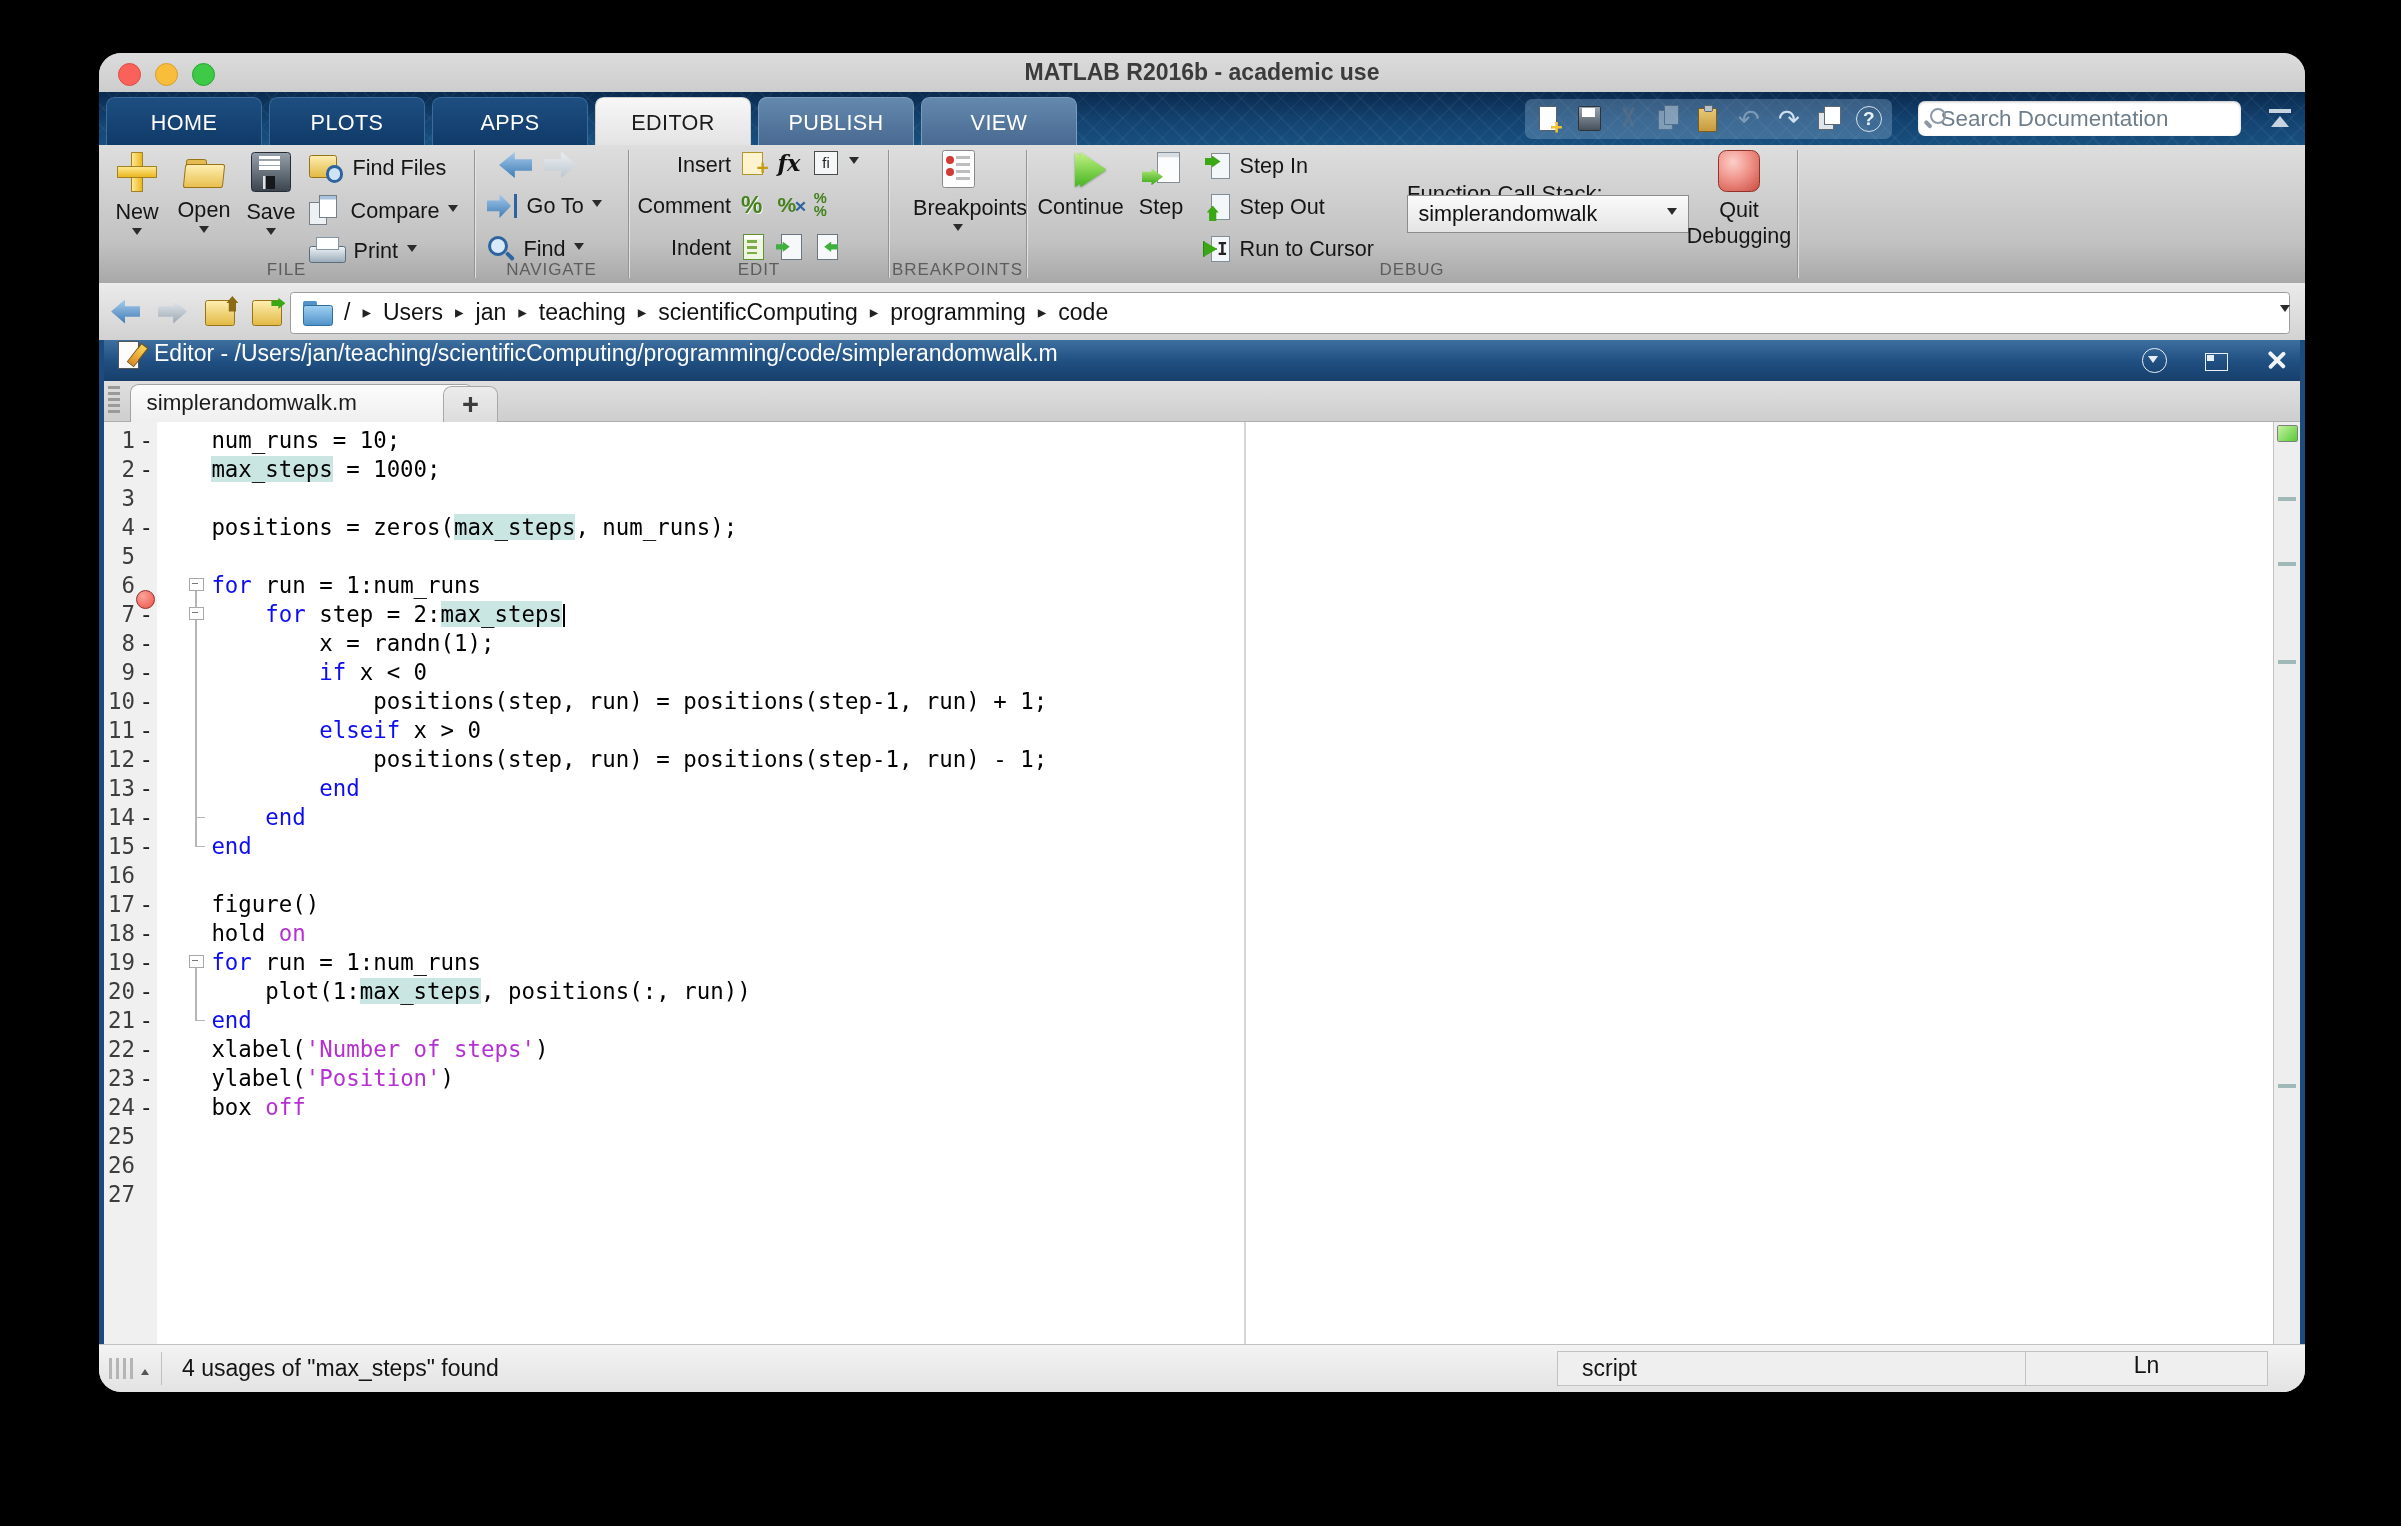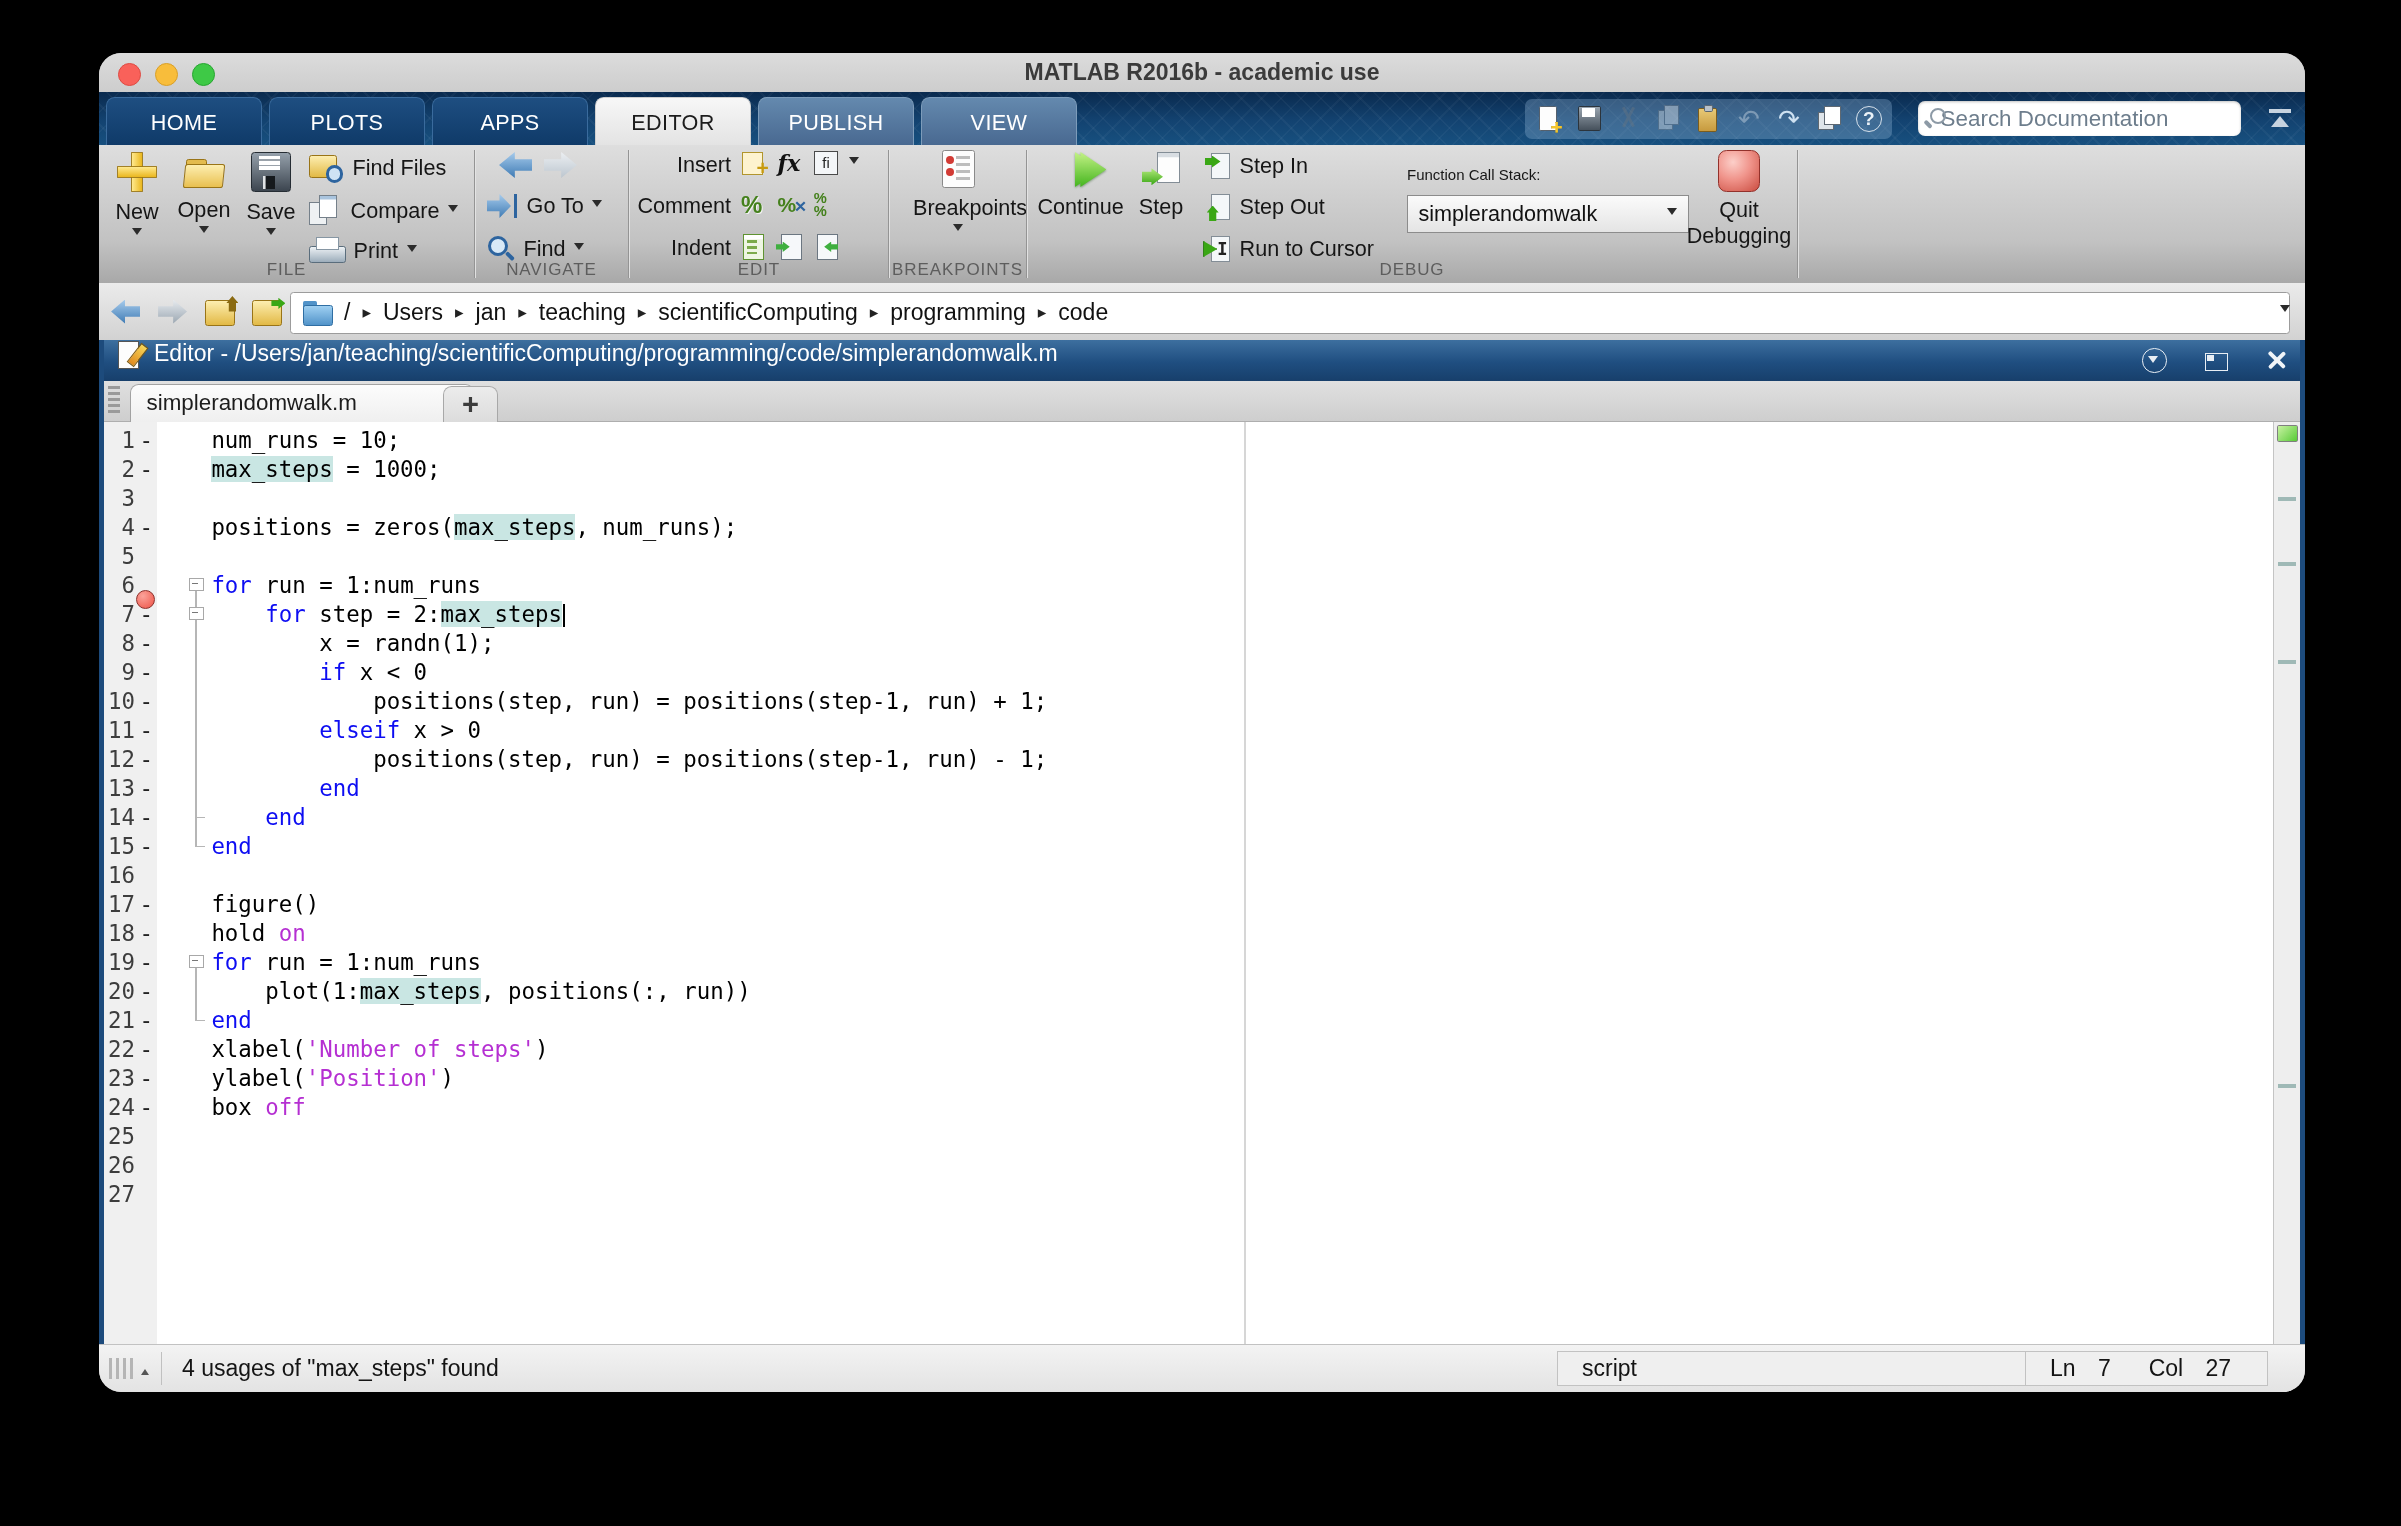--- a/index.html
+++ b/index.html
@@ -224,21 +224,21 @@
   .statusbar{position:absolute;left:0;bottom:0;width:100%;height:47px;background:linear-gradient(#f3f3f3,#e3e3e3);
     border-top:0.9px solid #c2c2c2;font-size:23px;color:#141414;}
   .sgrip{position:absolute;left:10.4px;top:13px;width:26px;height:21px;
     background:repeating-linear-gradient(90deg,#b5b5b5 0 3.5px,transparent 3.5px 7px);}
   .sgrip::after{content:'';position:absolute;right:-14px;top:7px;width:0;height:0;border:4.3px solid transparent;border-bottom:6px solid #555;}
   .sdiv{position:absolute;left:62px;top:7px;bottom:7px;width:0.9px;background:#c0c0c0;}
   .smsg{position:absolute;left:83px;top:0;height:47px;line-height:47px;}
   .sfield{position:absolute;top:6px;height:33px;border:0.9px solid #c2c2c2;background:#efefef;
     display:flex;align-items:center;padding:0 24px;gap:22.4px;}
   .f-script{left:1458px;width:440px;}
-  .f-lncol{left:1926px;width:193px;}
+  .f-lncol{left:1926px;width:193px;flex-direction:column;}
 </style>
 </head>
 <body>
 
 <div class="stage">
   <div class="window">
 
     <div class="titlebar">
       <div class="lights">
         <div class="light red"></div>
@@ -391,21 +391,21 @@
         <div class="rowbtn" style="left:178px;top:48px;">
           <span class="ic i-stepout"></span>
           <span>Step Out</span>
         </div>
         <div class="rowbtn" style="left:178px;top:90px;">
           <span class="ic i-runcur">
               <span class="play"></span>
             </span>
           <span>Run to Cursor</span>
         </div>
-        <div style="position:absolute;left:380px;top:21px;font-size:15px;color:#161616;">Function Call Stack:</div>
+        <div style="position:absolute;left:380px;top:36px;font-size:22px;color:#161616;">Function Call Stack:</div>
         <div class="fcs-select" style="position:absolute;left:380px;top:50px;">
           <span>simplerandomwalk</span>
           <span class="dd"></span>
         </div>
         <div class="bigbtn" style="left:656px;top:5.2px;width:112px;">
           <span class="ic i-quit"></span>
           <div class="blabel" style="margin-top:1.7px;">Quit</div>
           <div class="blabel" style="margin-top:0;">Debugging</div>
         </div>
         <div class="seclabel">DEBUG</div>

